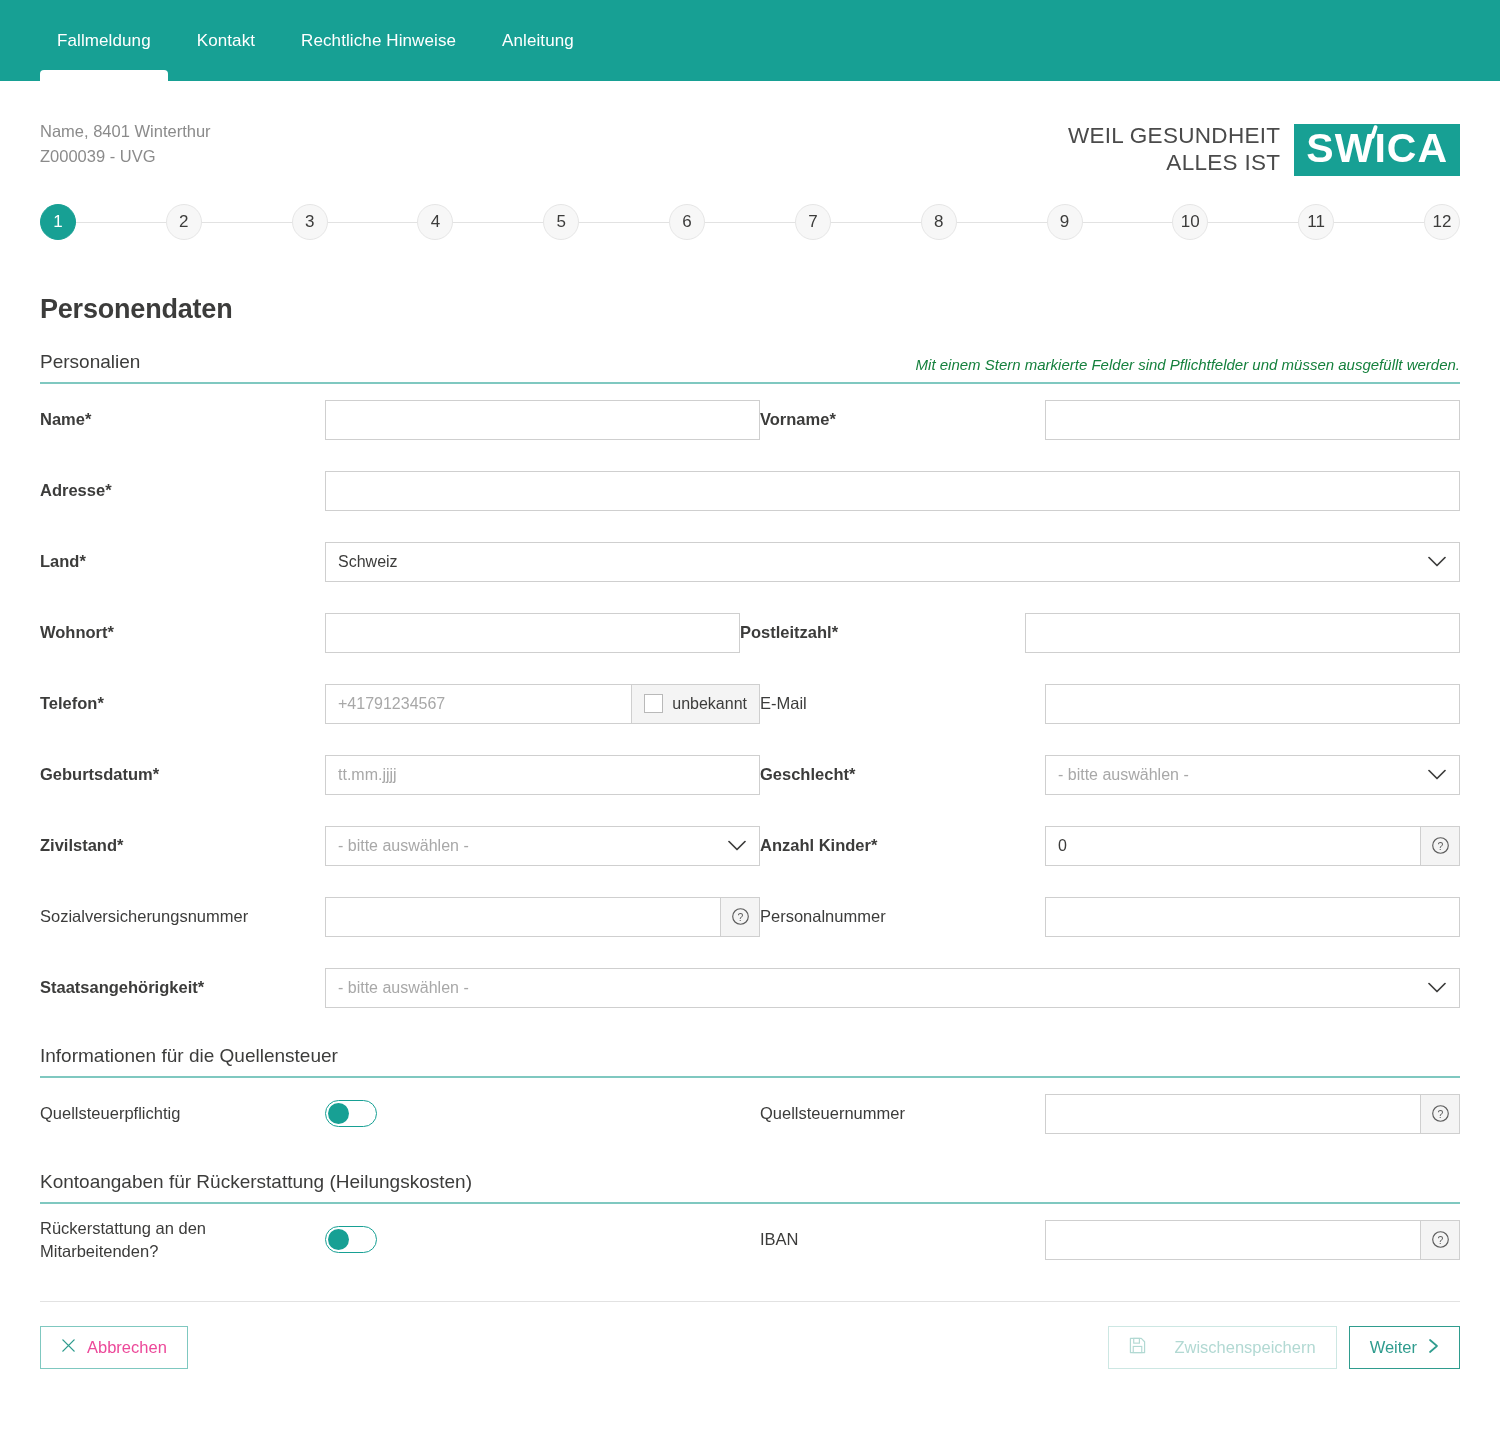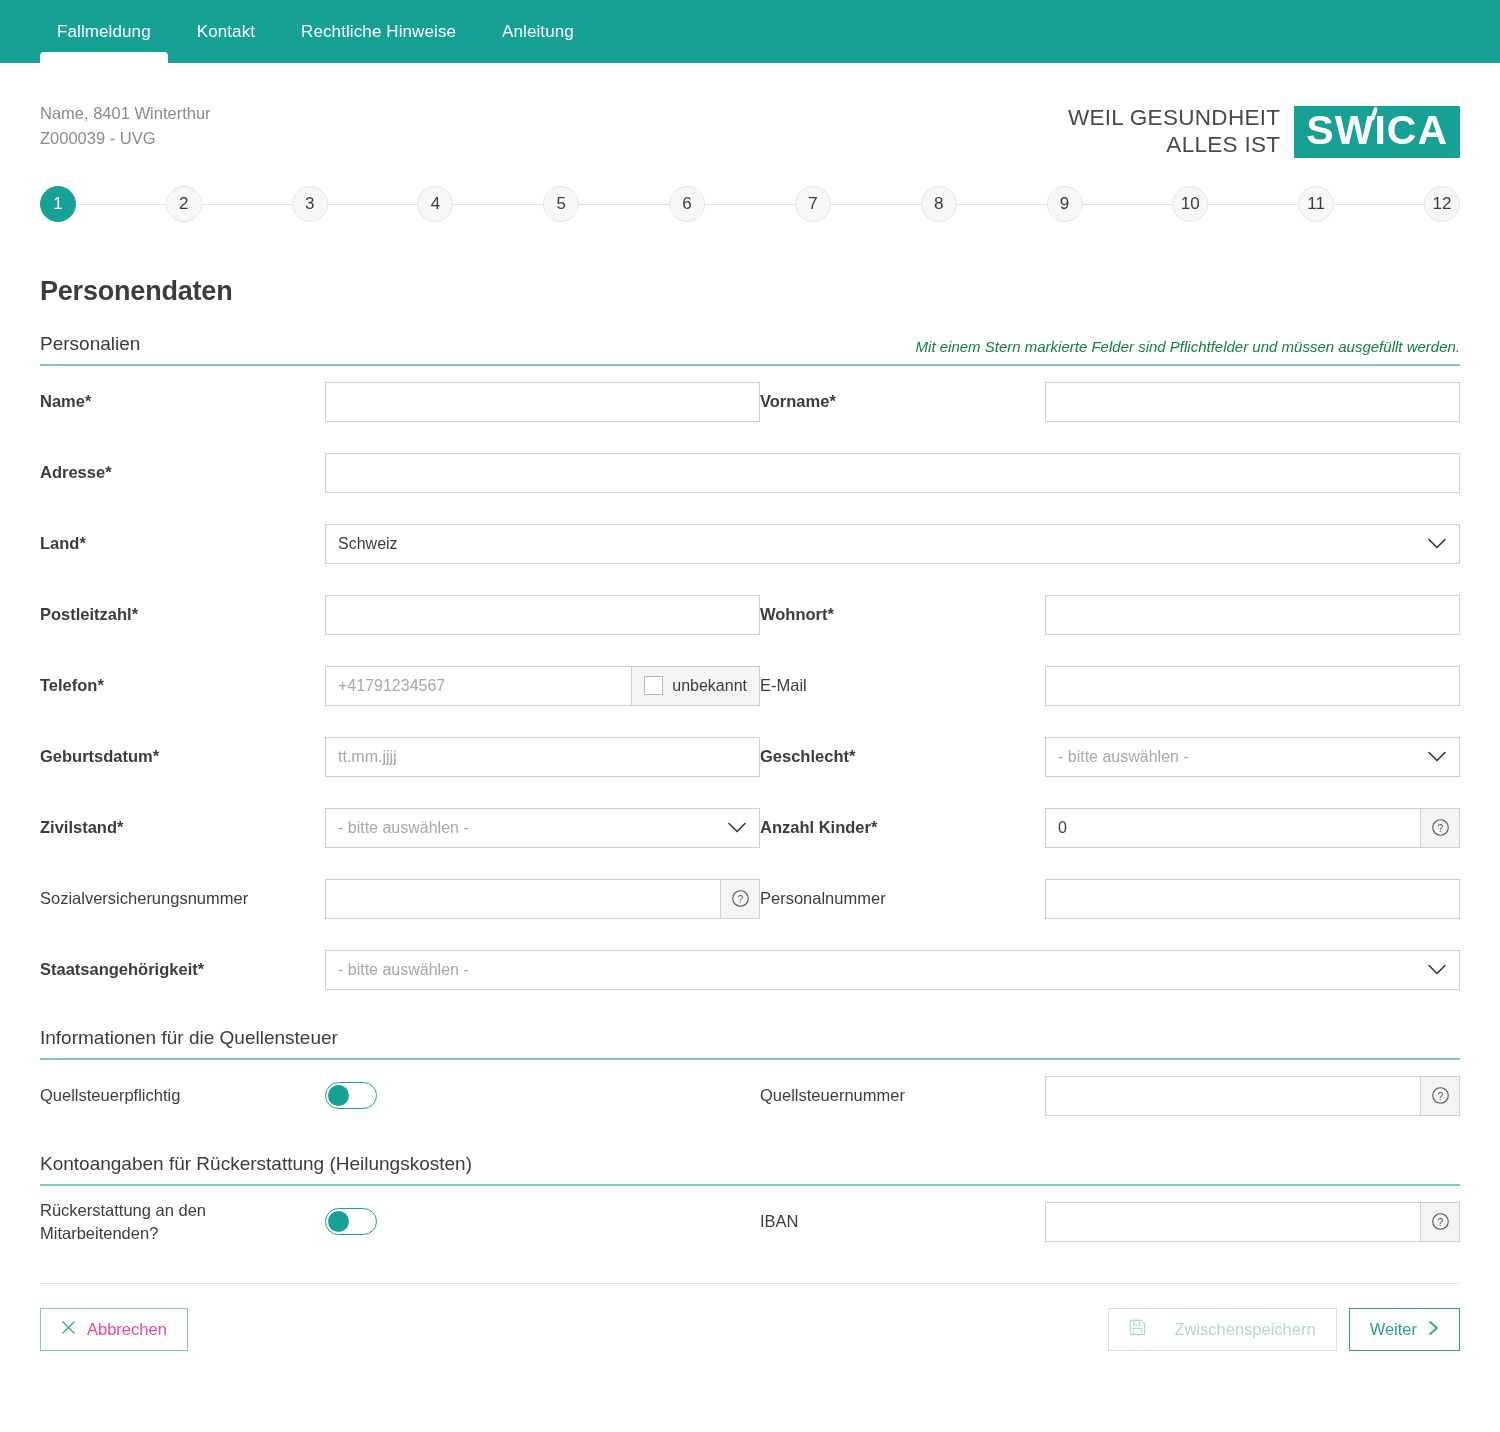--- a/index.html
+++ b/index.html
@@ -9,21 +9,21 @@
   }
   body {
     width: 1500px; height: 1432px;
     font-family: "Liberation Sans", sans-serif;
     color: #3c3c3b;
     overflow: hidden;
   }
 
   
   .topnav {
-    height: 63px;
+    height: 81px;
     background: #17a094;
     display: flex;
     align-items: stretch;
     justify-content: space-between;
     padding: 0 0 0 0;
     position: relative;
   }
   .nav-group { display: flex; align-items: stretch; }
   .nav-left { padding-left: 40px; }
   .nav-right { padding-right: 40px; }
@@ -372,28 +372,28 @@
             <svg width="18" height="11" viewBox="0 0 18 11">
                 <path d="M1 1 L9 9 L17 1" fill="none" stroke="#3c3c3b" stroke-width="1.7" stroke-linecap="round" stroke-linejoin="round"></path>
               </svg>
           </span>
         </div>
       </div>
     </div>
   </div>
 
   <div class="row">
+    <div class="cell cell-right">
+      <div class="lbl req"><span>Wohnort</span><span class="star">*</span></div>
+      <div class="ctrl">
+          <input class="fld" value="" style="">
+        </div>
+    </div>
     <div class="cell cell-left">
       <div class="lbl req"><span>Postleitzahl</span><span class="star">*</span></div>
-      <div class="ctrl">
-          <input class="fld" value="" style="">
-        </div>
-    </div>
-    <div class="cell cell-right">
-      <div class="lbl req"><span>Wohnort</span><span class="star">*</span></div>
       <div class="ctrl">
           <input class="fld" value="" style="">
         </div>
     </div>
   </div>
 
   <div class="row">
     <div class="cell cell-left">
       <div class="lbl req"><span>Telefon</span><span class="star">*</span></div>
       <div class="ctrl">

